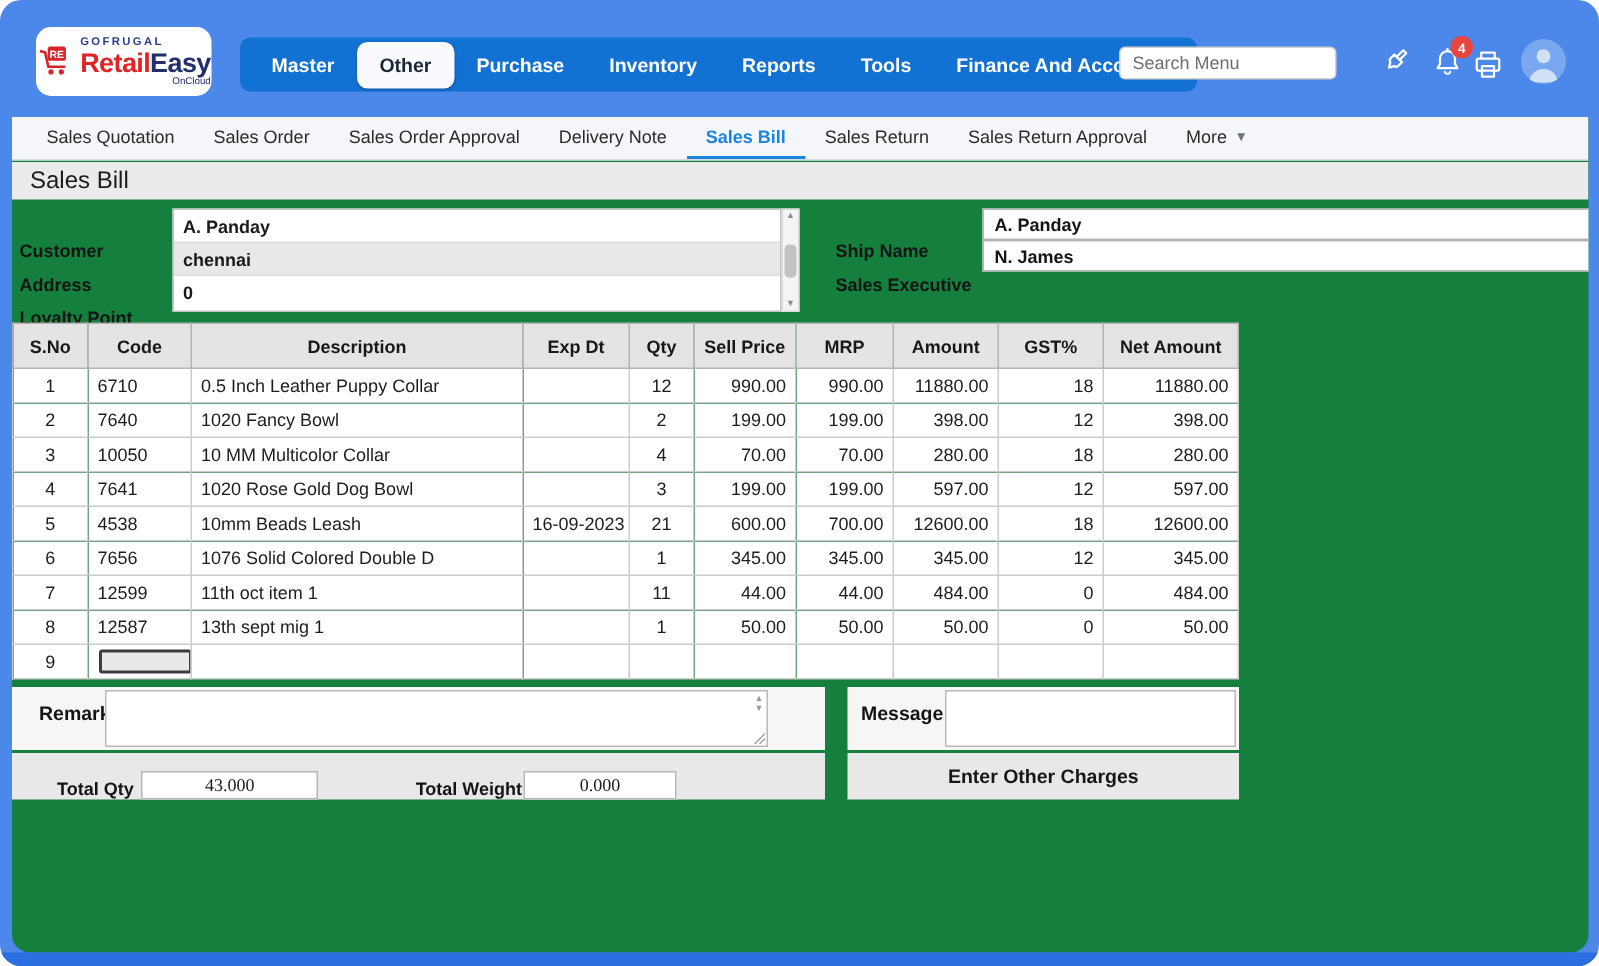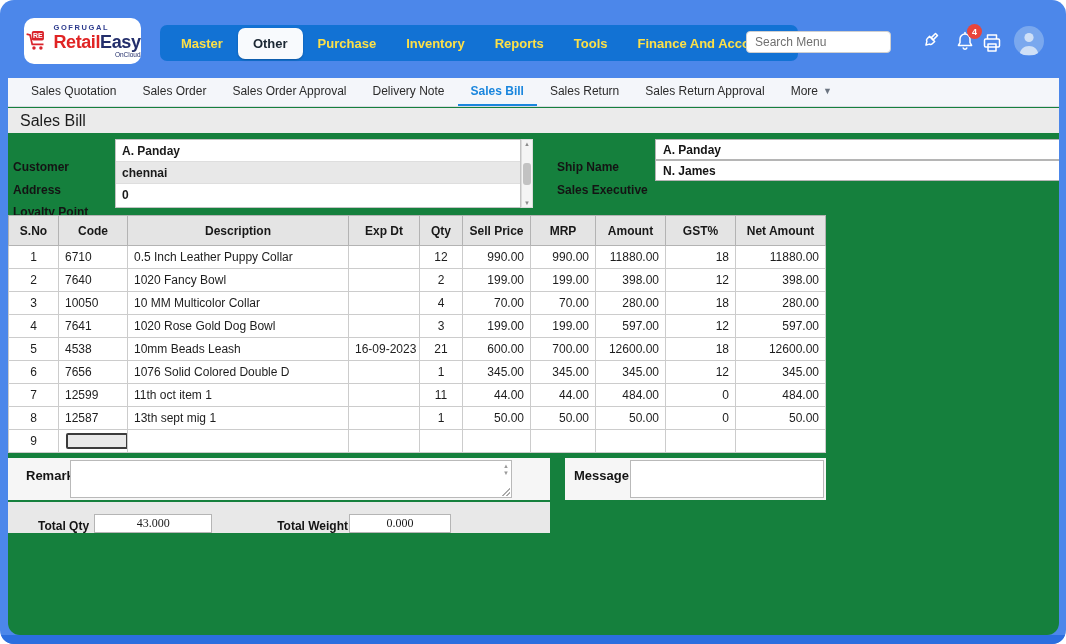--- a/index.html
+++ b/index.html
@@ -10,21 +10,21 @@
   .logo-card{ position:absolute; left:24px; top:18px; width:117px; height:46px; background:#fff; border-radius:10px;
     display:flex; align-items:center; justify-content:center; gap:3px; cursor:pointer; }
   .logo-text{ line-height:1; }
   .logo-gofrugal{ font-size:7.5px; font-weight:bold; letter-spacing:1.6px; color:#2c3a8c; margin-bottom:1px; }
   .logo-main{ font-size:18px; font-weight:800; letter-spacing:-.4px; }
   .logo-retail{ color:#e02424; } .logo-easy{ color:#232e6b; }
   .logo-oncloud{ font-size:6.5px; color:#232e6b; text-align:right; margin-top:1px; }
 
   .navbar{ position:absolute; left:160px; top:25px; height:36px; background:#1272d4; border-radius:7px;
     display:flex; align-items:center; padding:0 6px; }
-  .nav-item{ color:#fde047; font-size:13px; font-weight:bold; padding:8px 15px; border-radius:7px; white-space:nowrap; cursor:pointer; }
+  .nav-item{ color:#ffffff; font-size:13px; font-weight:bold; padding:8px 15px; border-radius:7px; white-space:nowrap; cursor:pointer; }
   .nav-item.active{ background:#f8fafd; color:#1b2733; box-shadow:0 1px 2px rgba(0,0,0,.25); }
 
   .search{ position:absolute; left:746px; top:31px; width:145px; height:22px; border:1px solid #cfcfcf; border-radius:4px;
     padding:0 8px; font-size:12px; color:#444; font-family:inherit; }
   .search::placeholder{ color:#6f6f6f; }
 
   .hdr-icon{ position:absolute; width:24px; height:24px; cursor:pointer; }
   .badge{ position:absolute; left:967px; top:24px; min-width:15px; height:15px; background:#e8453c; border-radius:8px;
     color:#fff; font-size:9px; font-weight:bold; display:flex; align-items:center; justify-content:center; padding:0 3px; }
   .avatar{ position:absolute; left:1014px; top:26px; width:30px; height:30px; border-radius:50%; background:#7aa8ee;
@@ -351,16 +351,17 @@
       <input class="tinput" style="width: 118px; margin-left: 5px;" value="43.000">
       <span class="tlabel" style="margin-left:65px;">Total Weight</span>
       <input class="tinput" style="width: 102px; margin-left: 1px;" value="0.000">
     </div>
 
     <div class="msg-panel">
       <span class="flabel2">Message</span>
       <div class="msg-box"></div>
     </div>
 
+    <div class="charges-bar">Enter Other Charges</div>
   </div>
 
   <div class="bottom-strip"></div>
 </div>
 
 </body></html>

